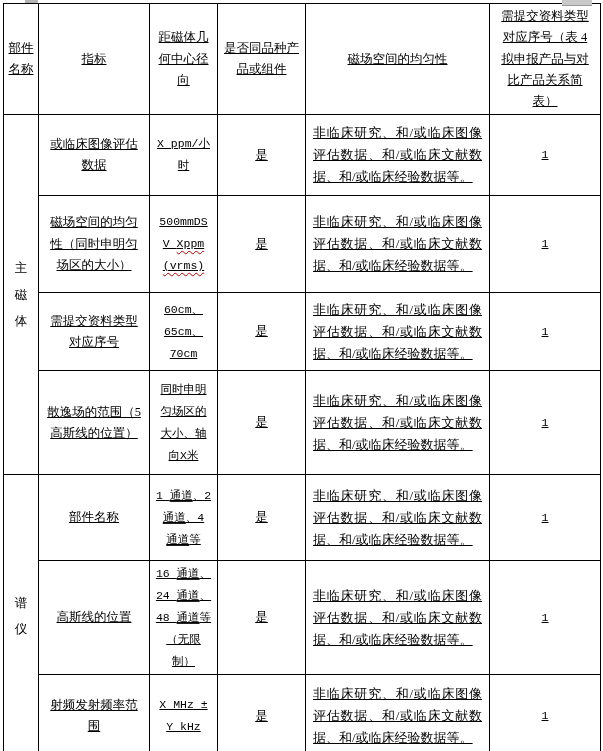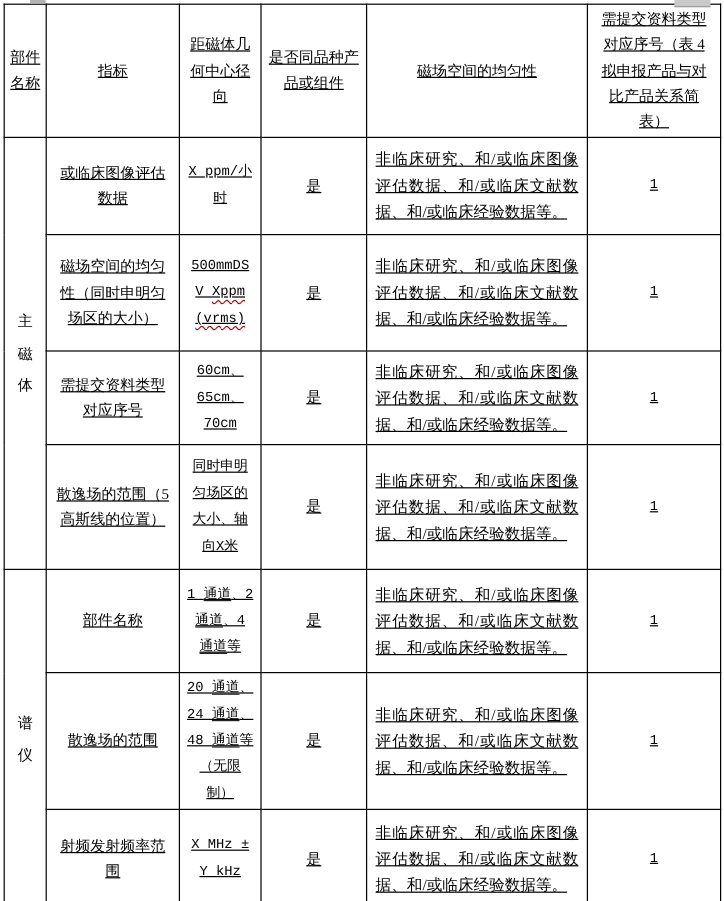--- a/index.html
+++ b/index.html
@@ -129,22 +129,22 @@
       </tr>
       <tr style="height: 86px;">
         <td rowspan="3" class="comp"><span class="vert">谱仪</span></td>
         <td class="indicator">部件名称</td>
         <td class="diff"><span>1 </span><span class="u-line">通道</span><span>、2 </span><span class="u-line">通道</span><span>、4 </span><span class="u-line">通道</span><span>等</span></td>
         <td>是</td>
         <td class="materials">非临床研究、和/或临床图像评估数据、和/或临床文献数据、和/或临床经验数据等。</td>
         <td class="seq">1</td>
       </tr>
       <tr style="height: 107px;">
-        <td class="indicator">散逸场的范围</td>
-        <td class="diff"><span>20 </span><span class="u-line">通道</span><span>、24 </span><span class="u-line">通道</span><span>、48 </span><span class="u-line">通道</span><span>等（无限制）</span></td>
+        <td class="indicator">高斯线的位置</td>
+        <td class="diff"><span>16 </span><span class="u-line">通道</span><span>、24 </span><span class="u-line">通道</span><span>、48 </span><span class="u-line">通道</span><span>等（无限制）</span></td>
         <td>是</td>
         <td class="materials">非临床研究、和/或临床图像评估数据、和/或临床文献数据、和/或临床经验数据等。</td>
         <td class="seq">1</td>
       </tr>
       <tr style="height: 83px;">
         <td class="indicator">射频发射频率范围</td>
         <td class="diff"><span>X MHz ± Y kHz</span></td>
         <td>是</td>
         <td class="materials">非临床研究、和/或临床图像评估数据、和/或临床文献数据、和/或临床经验数据等。</td>
         <td class="seq">1</td>

